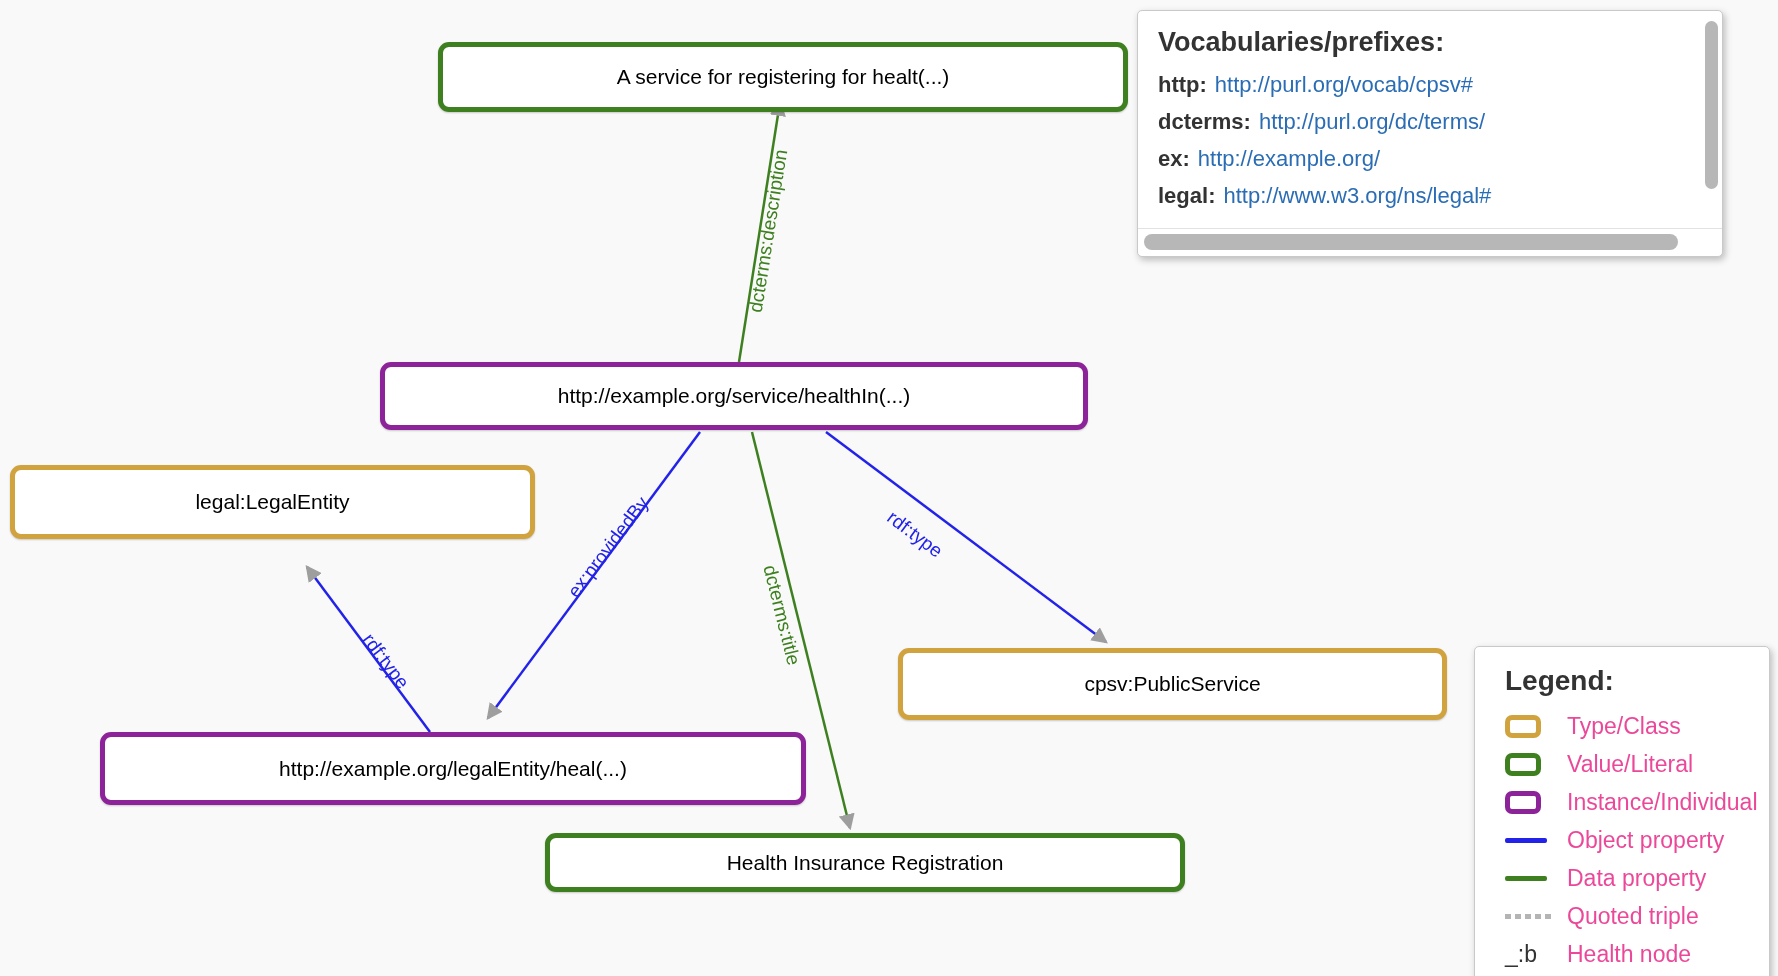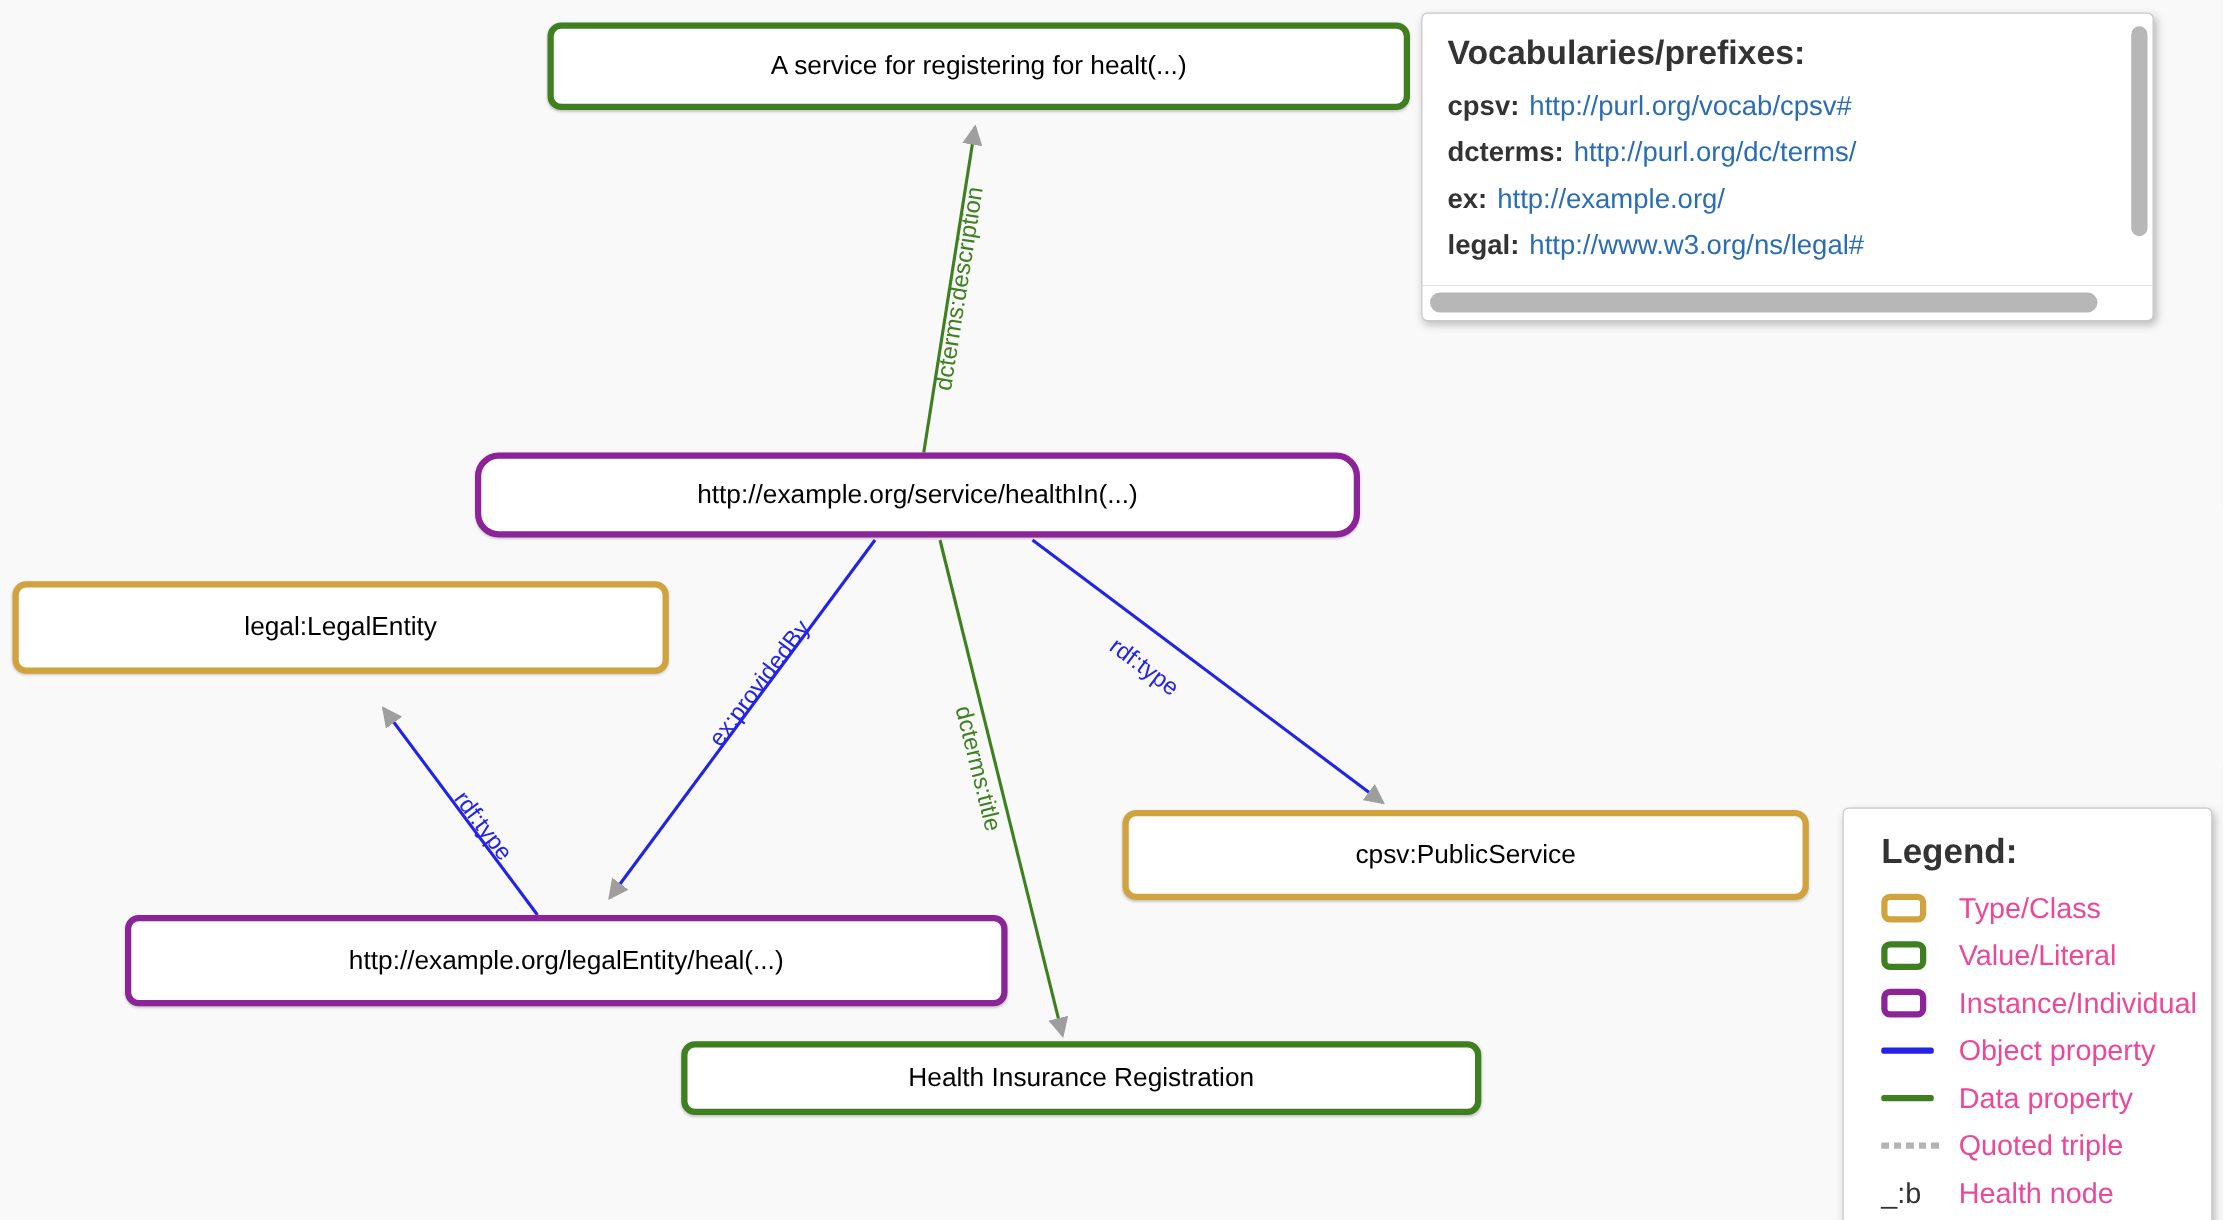--- a/index.html
+++ b/index.html
@@ -87,25 +87,25 @@
     <line class="edge-line blue" x1="826" y1="432" x2="1106" y2="642" marker-end="url(#arrow)"></line>
     <line class="edge-line blue" x1="430" y1="732" x2="307" y2="567" marker-end="url(#arrow)"></line>
 
     <text class="edge-label green" transform="translate(768,231) rotate(-81)">dcterms:description</text>
     <text class="edge-label blue" transform="translate(608,547) rotate(-53)">ex:providedBy</text>
     <text class="edge-label green" transform="translate(782,615) rotate(76)">dcterms:title</text>
     <text class="edge-label blue" transform="translate(915,534) rotate(37)">rdf:type</text>
     <text class="edge-label blue" transform="translate(386,661) rotate(53)">rdf:type</text>
   </svg>
 
-  <div class="node value-literal" style="left:438px;top:18px;width:690px;height:70px;">
+  <div class="node value-literal" style="left:438px;top:42px;width:690px;height:70px;">
     <span>A service for registering for healt(...)</span>
   </div>
 
-  <div class="node instance-individual" style="left:380px;top:362px;width:708px;height:68px;border-radius:19px;">
+  <div class="node instance-individual" style="left:380px;top:362px;width:708px;height:68px;">
     <span>http://example.org/service/healthIn(...)</span>
   </div>
 
   <div class="node type-class" style="left:10px;top:465px;width:525px;height:74px;">
     <span>legal:LegalEntity</span>
   </div>
 
   <div class="node instance-individual" style="left:100px;top:732px;width:706px;height:73px;">
     <span>http://example.org/legalEntity/heal(...)</span>
   </div>
@@ -115,21 +115,21 @@
   </div>
 
   <div class="node value-literal" style="left:545px;top:833px;width:640px;height:59px;">
     <span>Health Insurance Registration</span>
   </div>
 
   <div class="panel vocab">
     <div class="vocab-title">Vocabularies/prefixes:</div>
 
     <div class="vocab-row">
-      <span class="vocab-prefix">cpsv:</span><a class="vocab-link">http://purl.org/vocab/cpsv#</a>
+      <span class="vocab-prefix">http:</span><a class="vocab-link">http://purl.org/vocab/cpsv#</a>
     </div>
     <div class="vocab-row">
       <span class="vocab-prefix">dcterms:</span><a class="vocab-link">http://purl.org/dc/terms/</a>
     </div>
     <div class="vocab-row">
       <span class="vocab-prefix">ex:</span><a class="vocab-link">http://example.org/</a>
     </div>
     <div class="vocab-row">
       <span class="vocab-prefix">legal:</span><a class="vocab-link">http://www.w3.org/ns/legal#</a>
     </div>

